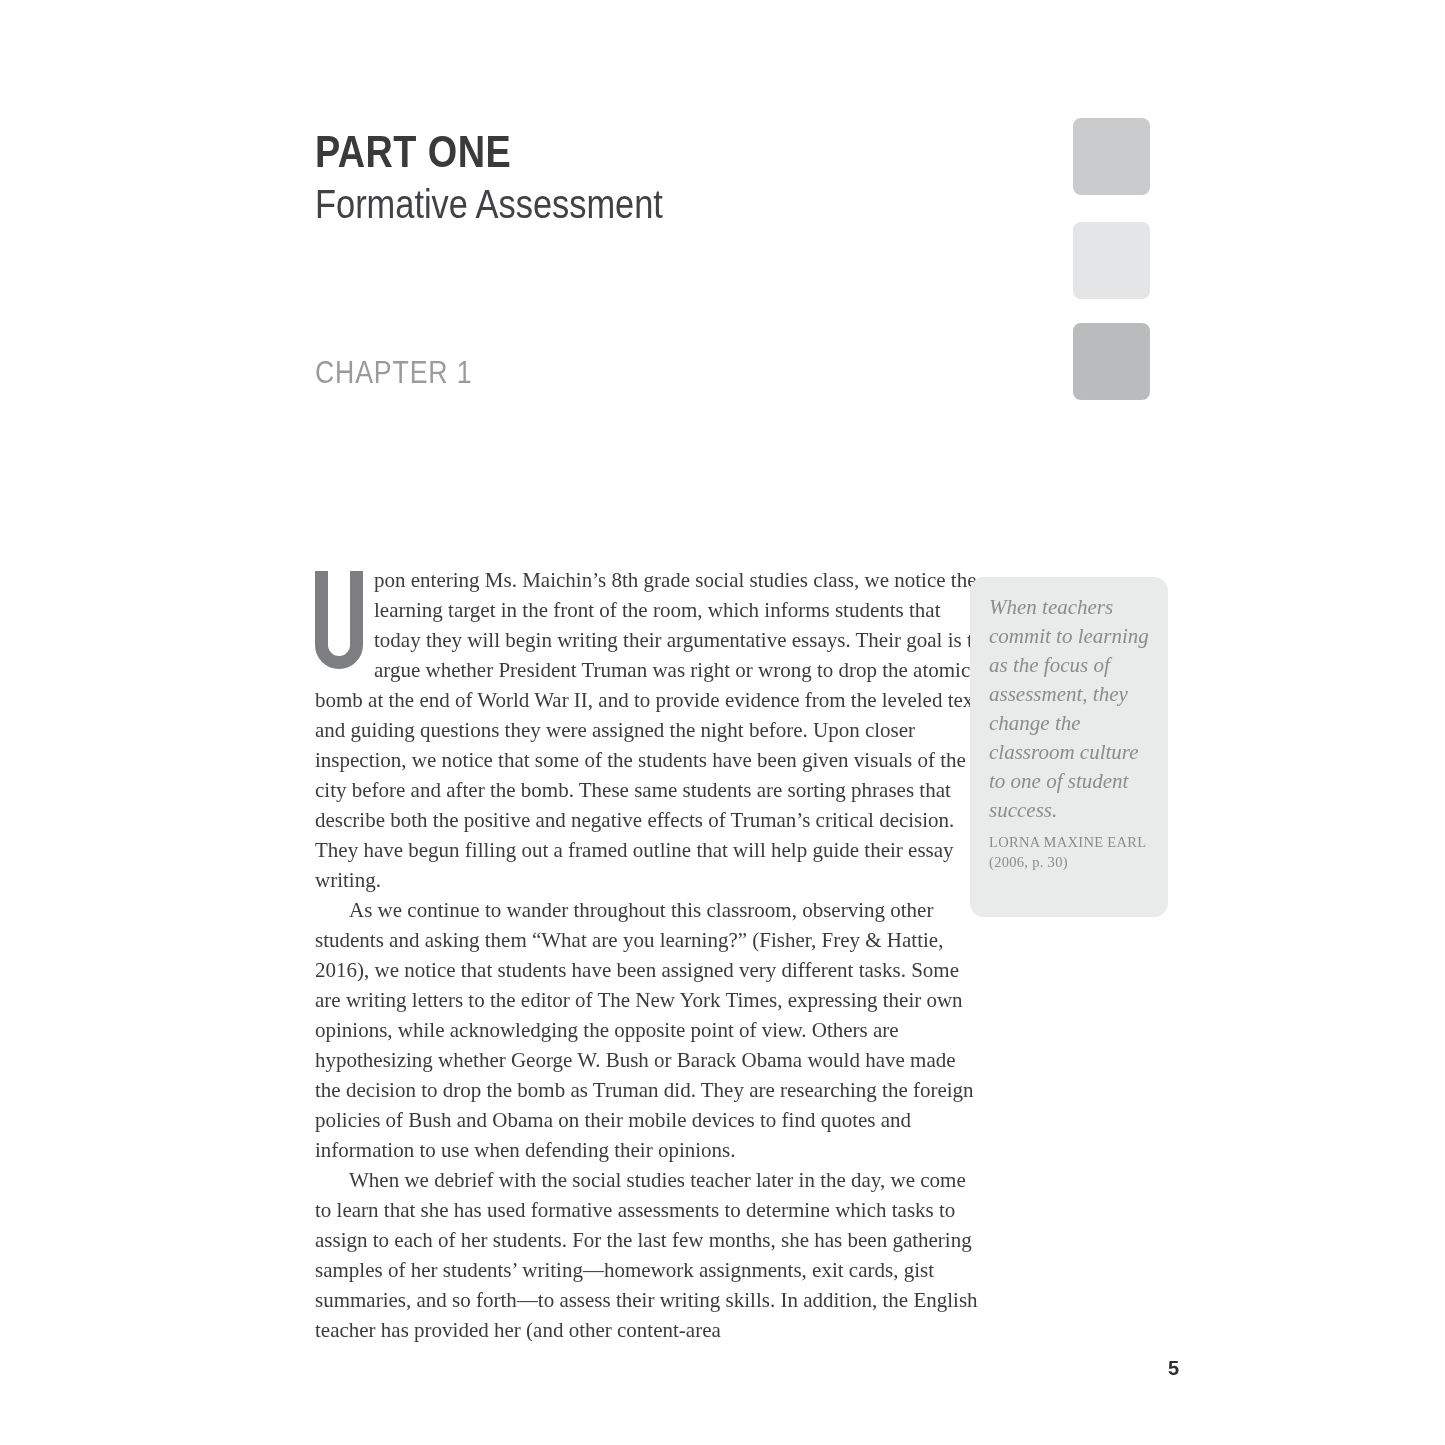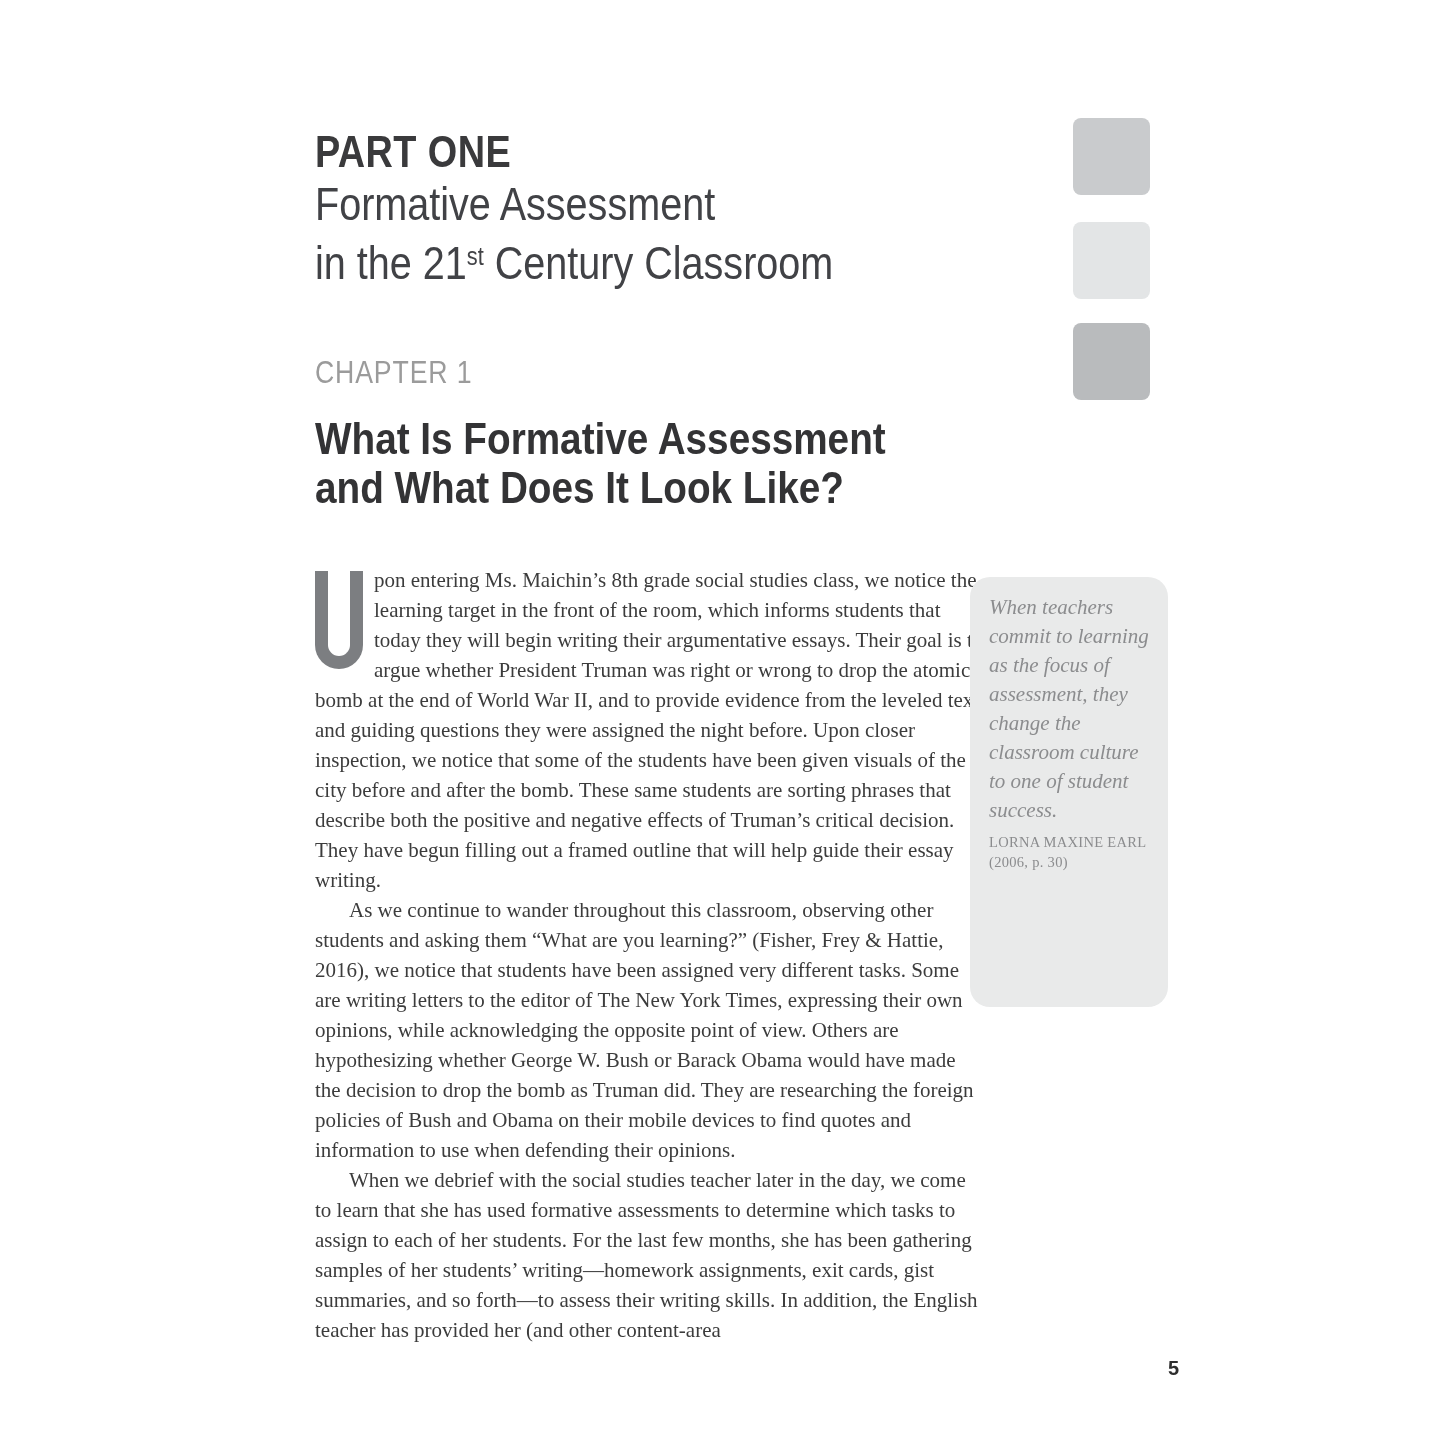--- a/index.html
+++ b/index.html
@@ -30,21 +30,21 @@
     transform-origin:0 50%;
     white-space:nowrap;
   }
   
   .part-block{position:absolute;left:315px;top:126px;}
   .part-label{
     font-size:44px;font-weight:900;letter-spacing:.5px;
     color:var(--heading-dark);line-height:52px;
   }
   .part-title{
-    font-size:46px;font-weight:400;
+    font-size:40px;font-weight:400;
     color:#414246;line-height:52px;
   }
   .part-title sup{font-size:.55em;vertical-align:14px;}
   
   .chapter-label{
     position:absolute;left:315px;top:348px;
     font-size:31px;font-weight:400;letter-spacing:1px;
     color:var(--chapter-label-gray);line-height:50px;
   }
   .chapter-title{
@@ -75,22 +75,22 @@
     border-radius:0 0 24px 24px;
     margin:6px 11px 2px 0;
   }
   .sr-only{
     position:absolute;width:1px;height:1px;overflow:hidden;
     clip:rect(0 0 0 0);white-space:nowrap;
   }
   .italic{}
   
   .quote-box{
-    position:absolute;left:970px;top:577px;width:198px;height:430px;
-    background:var(--sidebar-bg);border-radius:20px;
+    position:absolute;left:970px;top:577px;width:198px;height:340px;
+    background:var(--sidebar-bg);border-radius:14px;
     padding:16px 10px 0 19px;
   }
   .quote-text{
     font-family:"Liberation Serif",serif;
     font-style:italic;
     font-size:21px;line-height:29px;
     color:var(--quote-text);
   }
   .quote-attr{
     margin-top:7px;
@@ -109,33 +109,26 @@
 
 <div class="page">
 
   <div class="part-block">
     <div class="part-label">
       <span class="condensed">PART ONE</span>
     </div>
     <div class="part-title">
       <span class="condensed">Formative Assessment</span>
     </div>
-    <div class="part-title">
-      <span class="condensed"><span>in the 21</span><sup>st</sup><span> Century Classroom</span></span>
-    </div>
   </div>
 
   <div class="chapter-label">
     <span class="condensed">CHAPTER 1</span>
   </div>
 
-  <div class="chapter-title">
-    <div><span class="condensed">What Is Formative Assessment</span></div>
-    <div><span class="condensed">and What Does It Look Like?</span></div>
-  </div>
 
   <div class="square square-1"></div>
   <div class="square square-2"></div>
   <div class="square square-3"></div>
 
   <div class="body-col">
     <p><span class="dropcap">
           <span class="sr-only">U</span>
         </span><span>pon entering Ms. Maichin’s 8th grade social studies class, we notice the learning target in the front of the room, which informs students that today they will begin writing their argumentative essays. Their goal is to argue whether President Truman was right or wrong to drop the atomic bomb at the end of World War II, and to provide evidence from the leveled text and guiding questions they were assigned the night before. Upon closer inspection, we notice that some of the students have been given visuals of the city before and after the bomb. These same students are sorting phrases that describe both the positive and negative effects of Truman’s critical decision. They have begun filling out a framed outline that will help guide their essay writing.</span></p>
     <p class="indent"><span>As we continue to wander throughout this classroom, observing other students and asking them “What are you learning?” (Fisher, Frey &amp; Hattie, 2016), we notice that students have been assigned very different tasks. Some are writing letters to the editor of </span><span class="italic">The New York Times</span><span>, expressing their own opinions, while acknowledging the opposite point of view. Others are hypothesizing whether George W. Bush or Barack Obama would have made the decision to drop the bomb as Truman did. They are researching the foreign policies of Bush and Obama on their mobile devices to find quotes and information to use when defending their opinions.</span></p>

